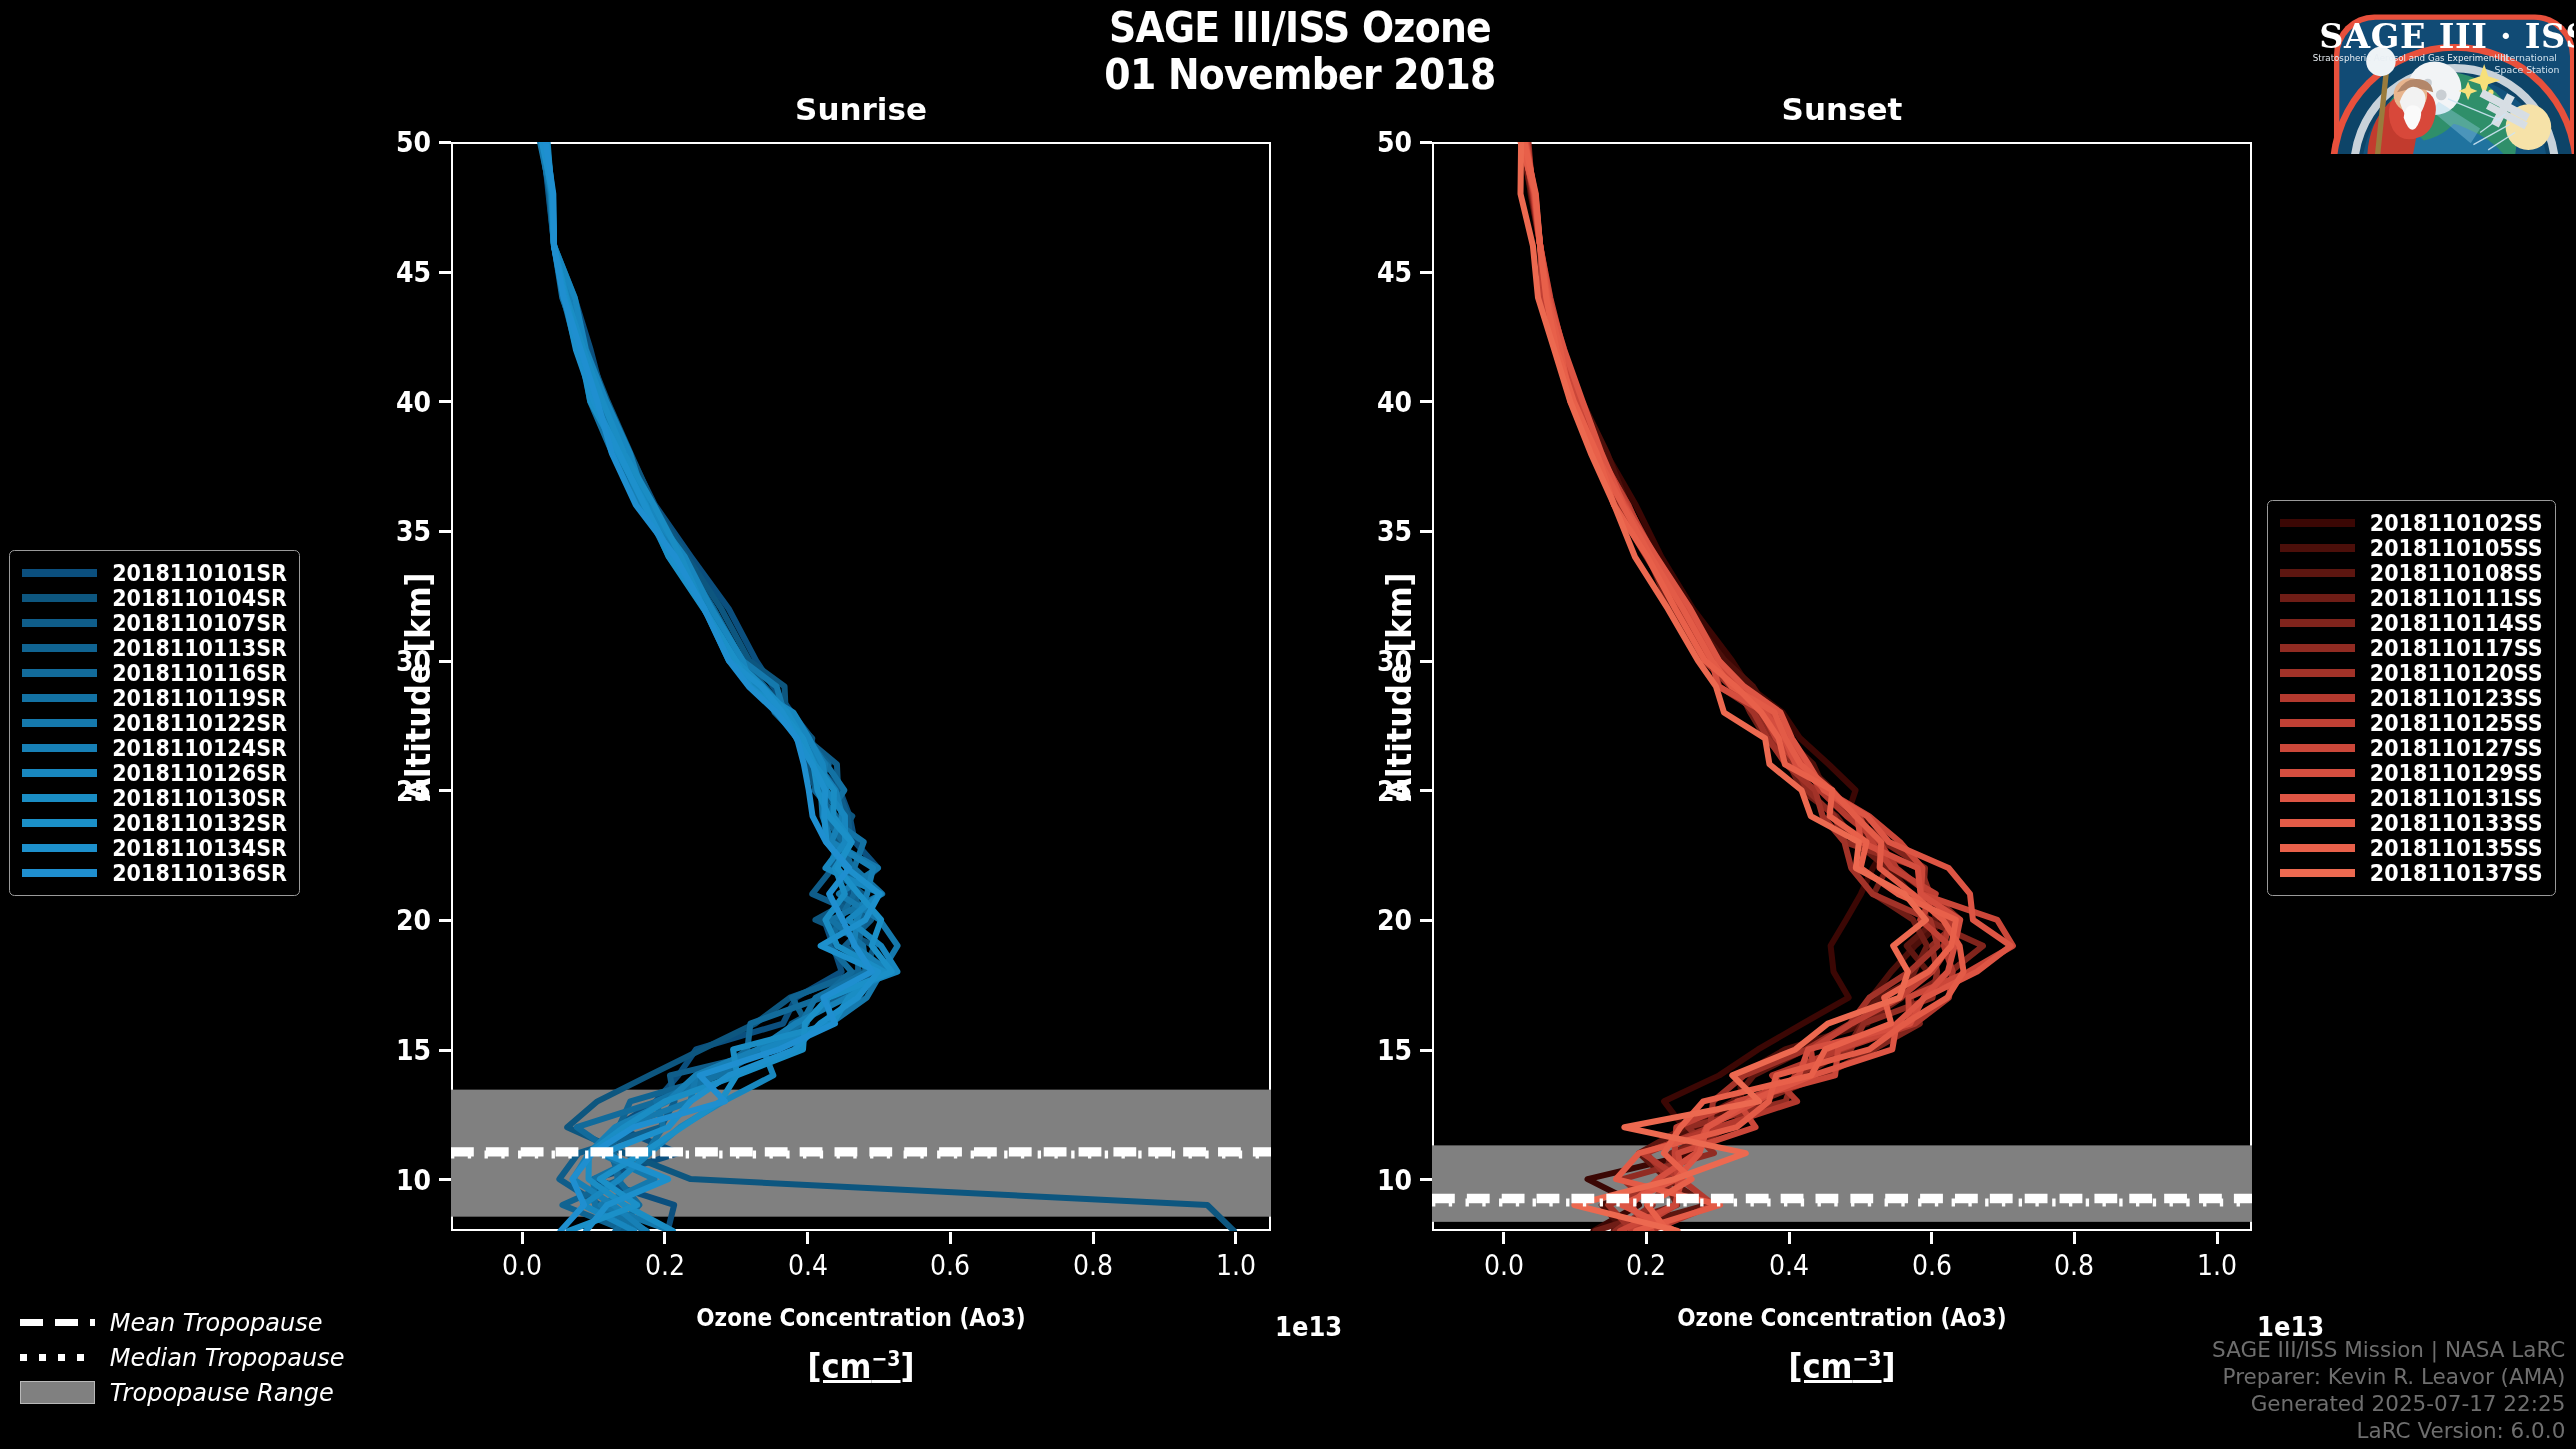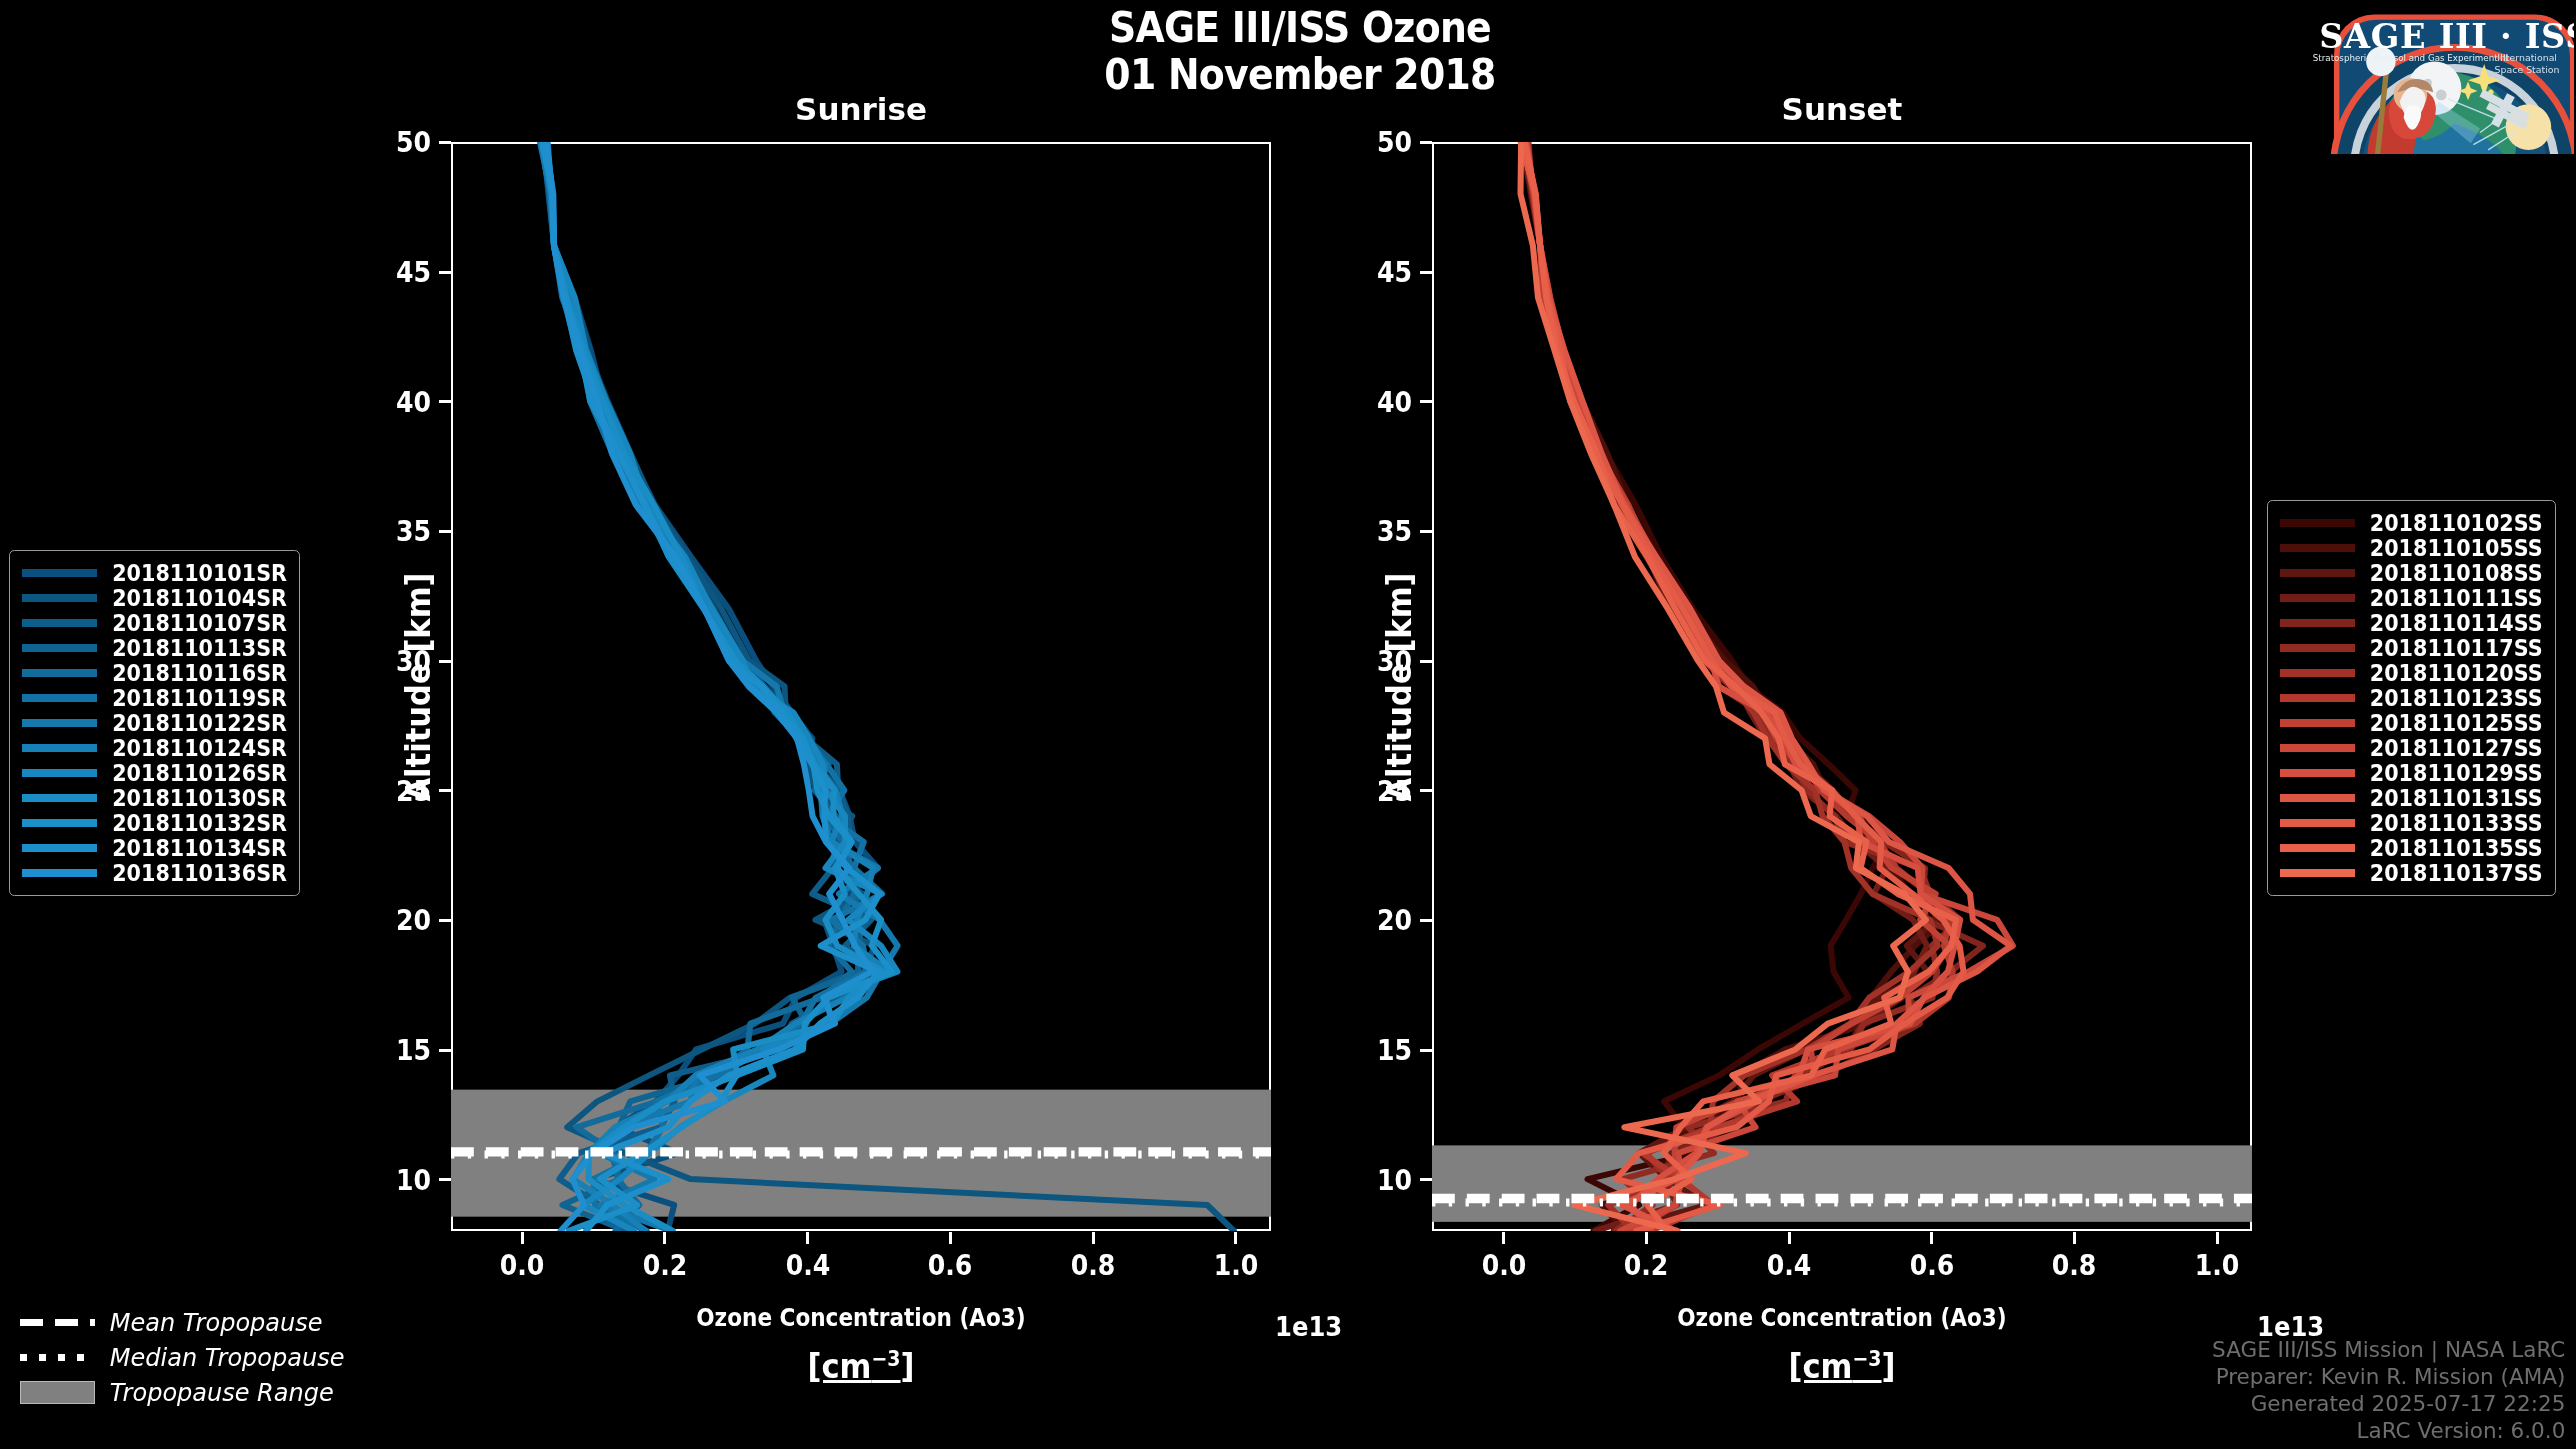--- a/index.html
+++ b/index.html
@@ -18,21 +18,21 @@
   
   .plot-frame{border:2.7px solid #fff;background:#000;box-sizing:border-box;}
   .plot-svg{position:absolute;left:0;top:0;}
 
   
   .ytick-label{position:absolute;right:0;transform:translateY(-50%);
     font-size:28px;font-weight:bold;text-align:right;white-space:nowrap;
     font-family:"DejaVu Sans Condensed","DejaVu Sans",sans-serif;}
   .ytick-mark{position:absolute;width:12px;height:2.7px;background:#fff;}
   .xtick-label{position:absolute;top:0;transform:translateX(-50%);
-    font-size:28px;font-weight:bold;white-space:nowrap;
+    font-size:28px;font-weight:normal;white-space:nowrap;
     font-family:"DejaVu Sans Condensed","DejaVu Sans",sans-serif;}
   .xtick-mark{position:absolute;width:2.7px;height:12px;background:#fff;}
   .axis-title{position:absolute;text-align:center;font-weight:bold;
     font-size:24px;white-space:nowrap;
     font-family:"DejaVu Sans Condensed","DejaVu Sans",sans-serif;}
   .axis-units{position:absolute;text-align:center;font-weight:bold;
     font-size:34px;white-space:nowrap;
     font-family:"DejaVu Sans Condensed","DejaVu Sans",sans-serif;text-decoration:underline;}
   .offset-text{position:absolute;font-weight:bold;font-size:27px;
     font-family:"DejaVu Sans Condensed","DejaVu Sans",sans-serif;}
@@ -252,21 +252,21 @@
       <span class="legend-text">Median Tropopause</span>
     </div>
     <div class="legend-row">
       <span class="sw-patch"></span>
       <span class="legend-text">Tropopause Range</span>
     </div>
   </div>
 
 <div id="attribution" style="right:10.7px;bottom:5.4px;">
   <div>SAGE III/ISS Mission | NASA LaRC</div>
-  <div>Preparer: Kevin R. Mission (AMA)</div>
+  <div>Preparer: Kevin R. Leavor (AMA)</div>
   <div>Generated 2025-07-17 22:25</div>
   <div>LaRC Version: 6.0.0</div>
 </div>
 
 <div id="logo" style="left:2279px;top:1.3px;width:295px;height:153px;">
   <svg width="295" height="153" viewBox="0 0 440 228">
     <defs>
       <clipPath id="logoclip">
           <rect x="0" y="0" width="440" height="228"></rect>
         </clipPath>

